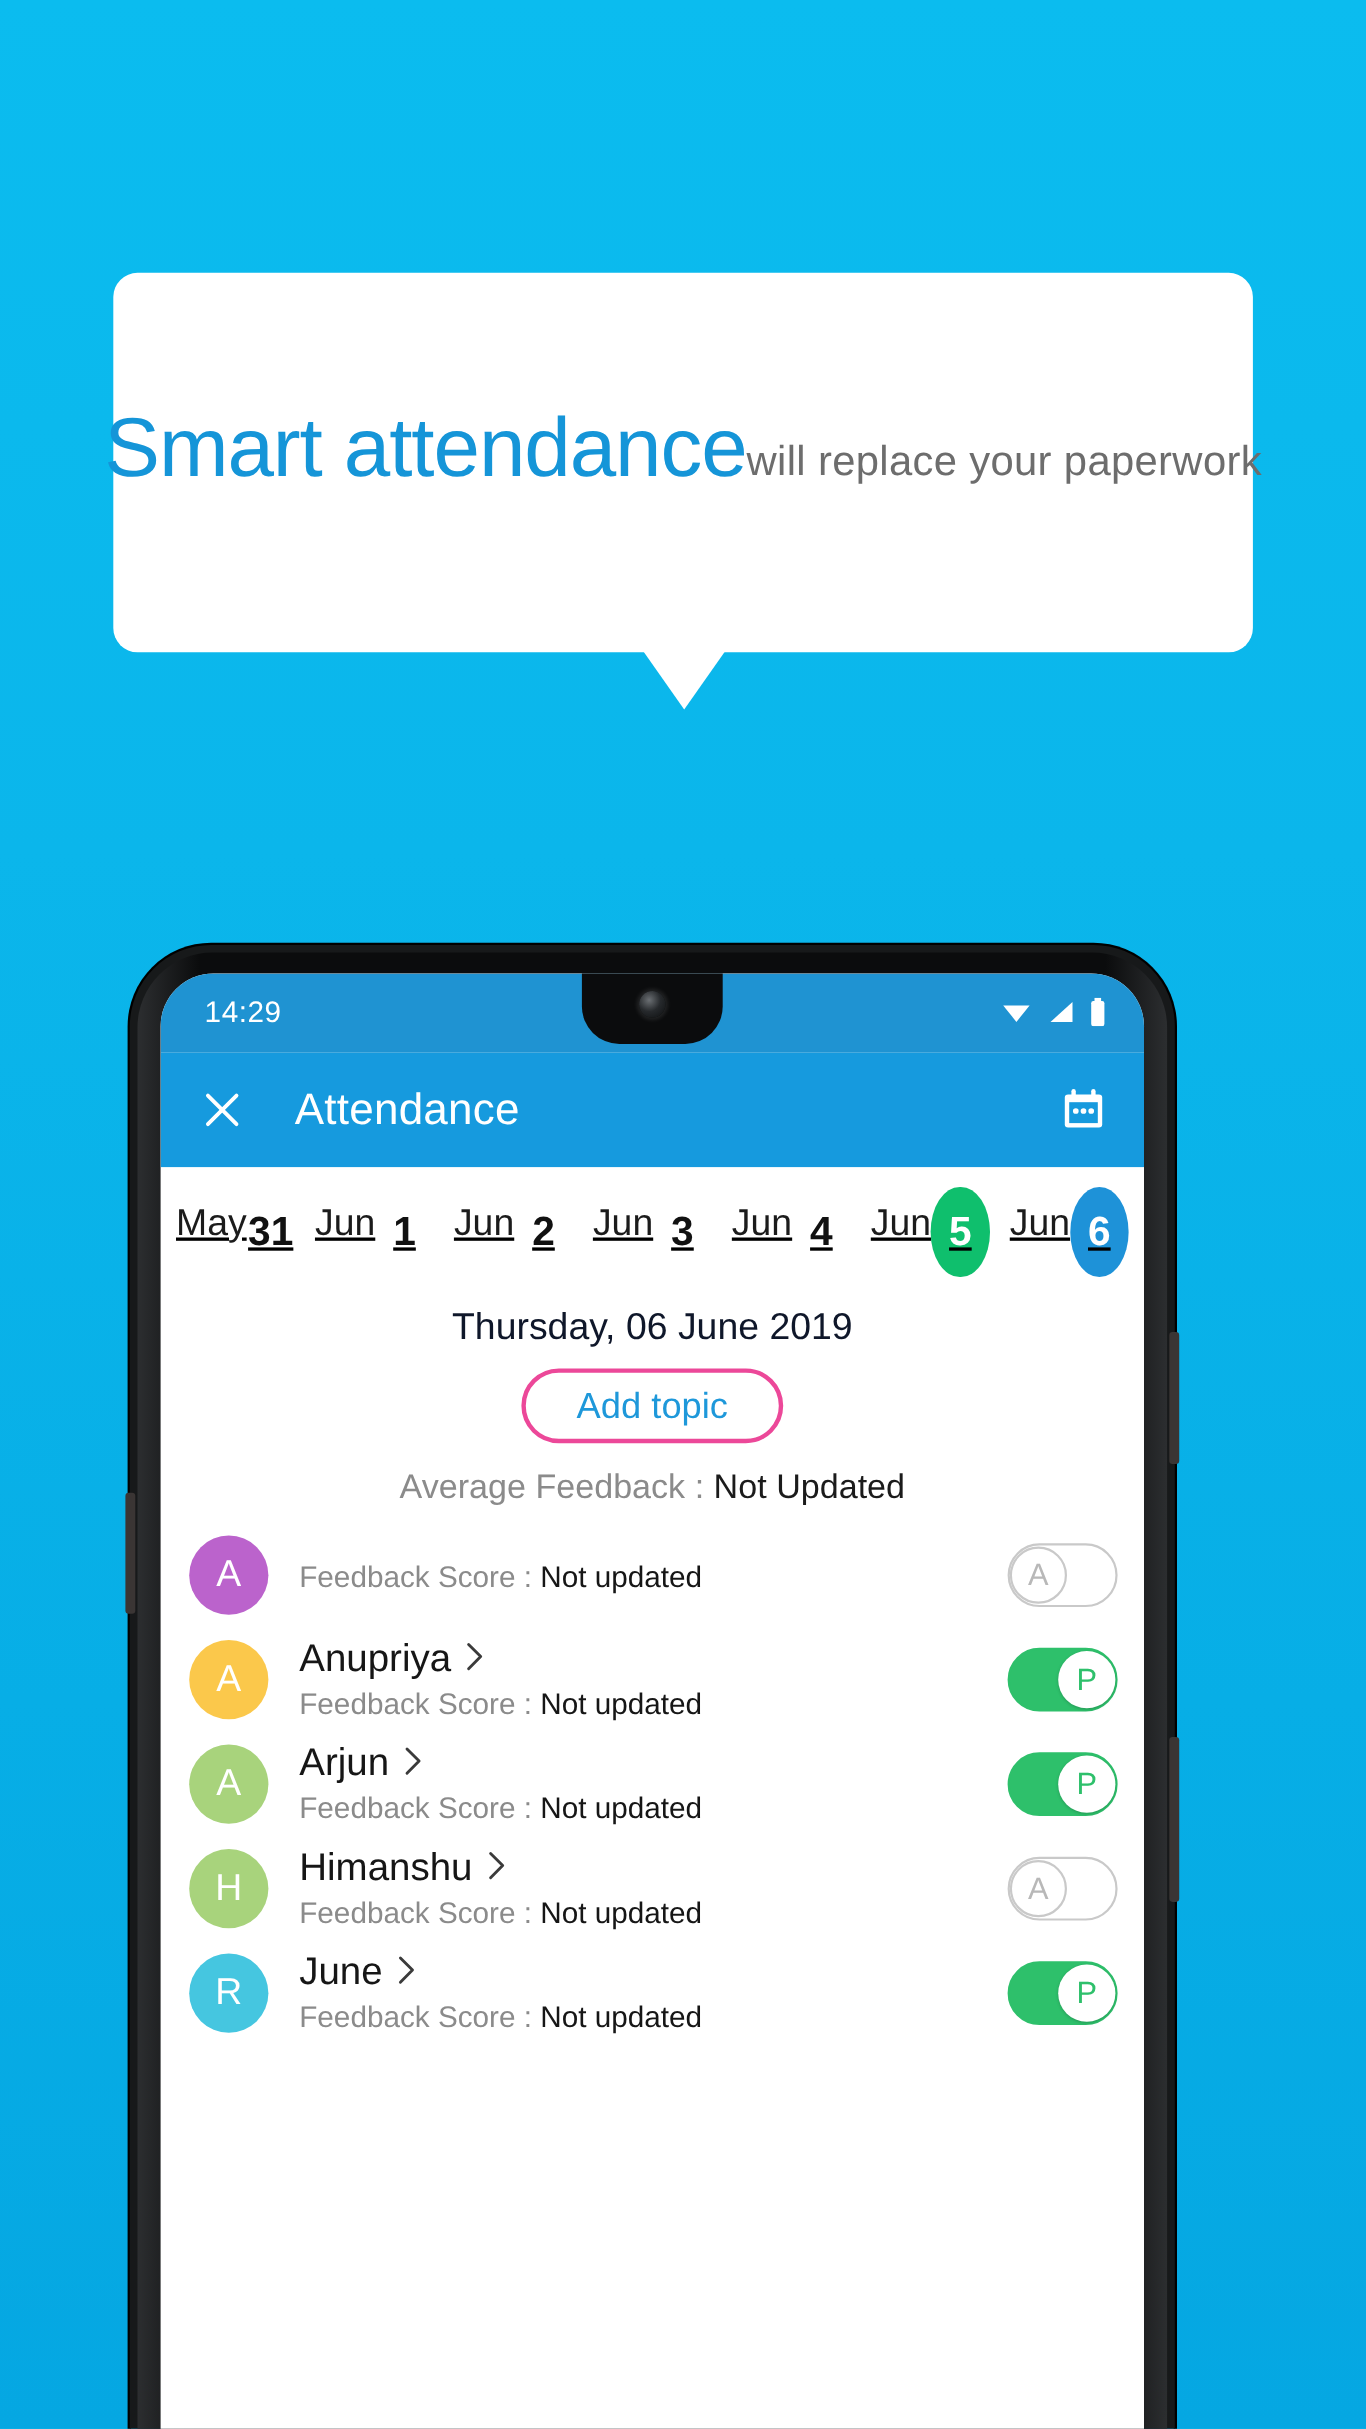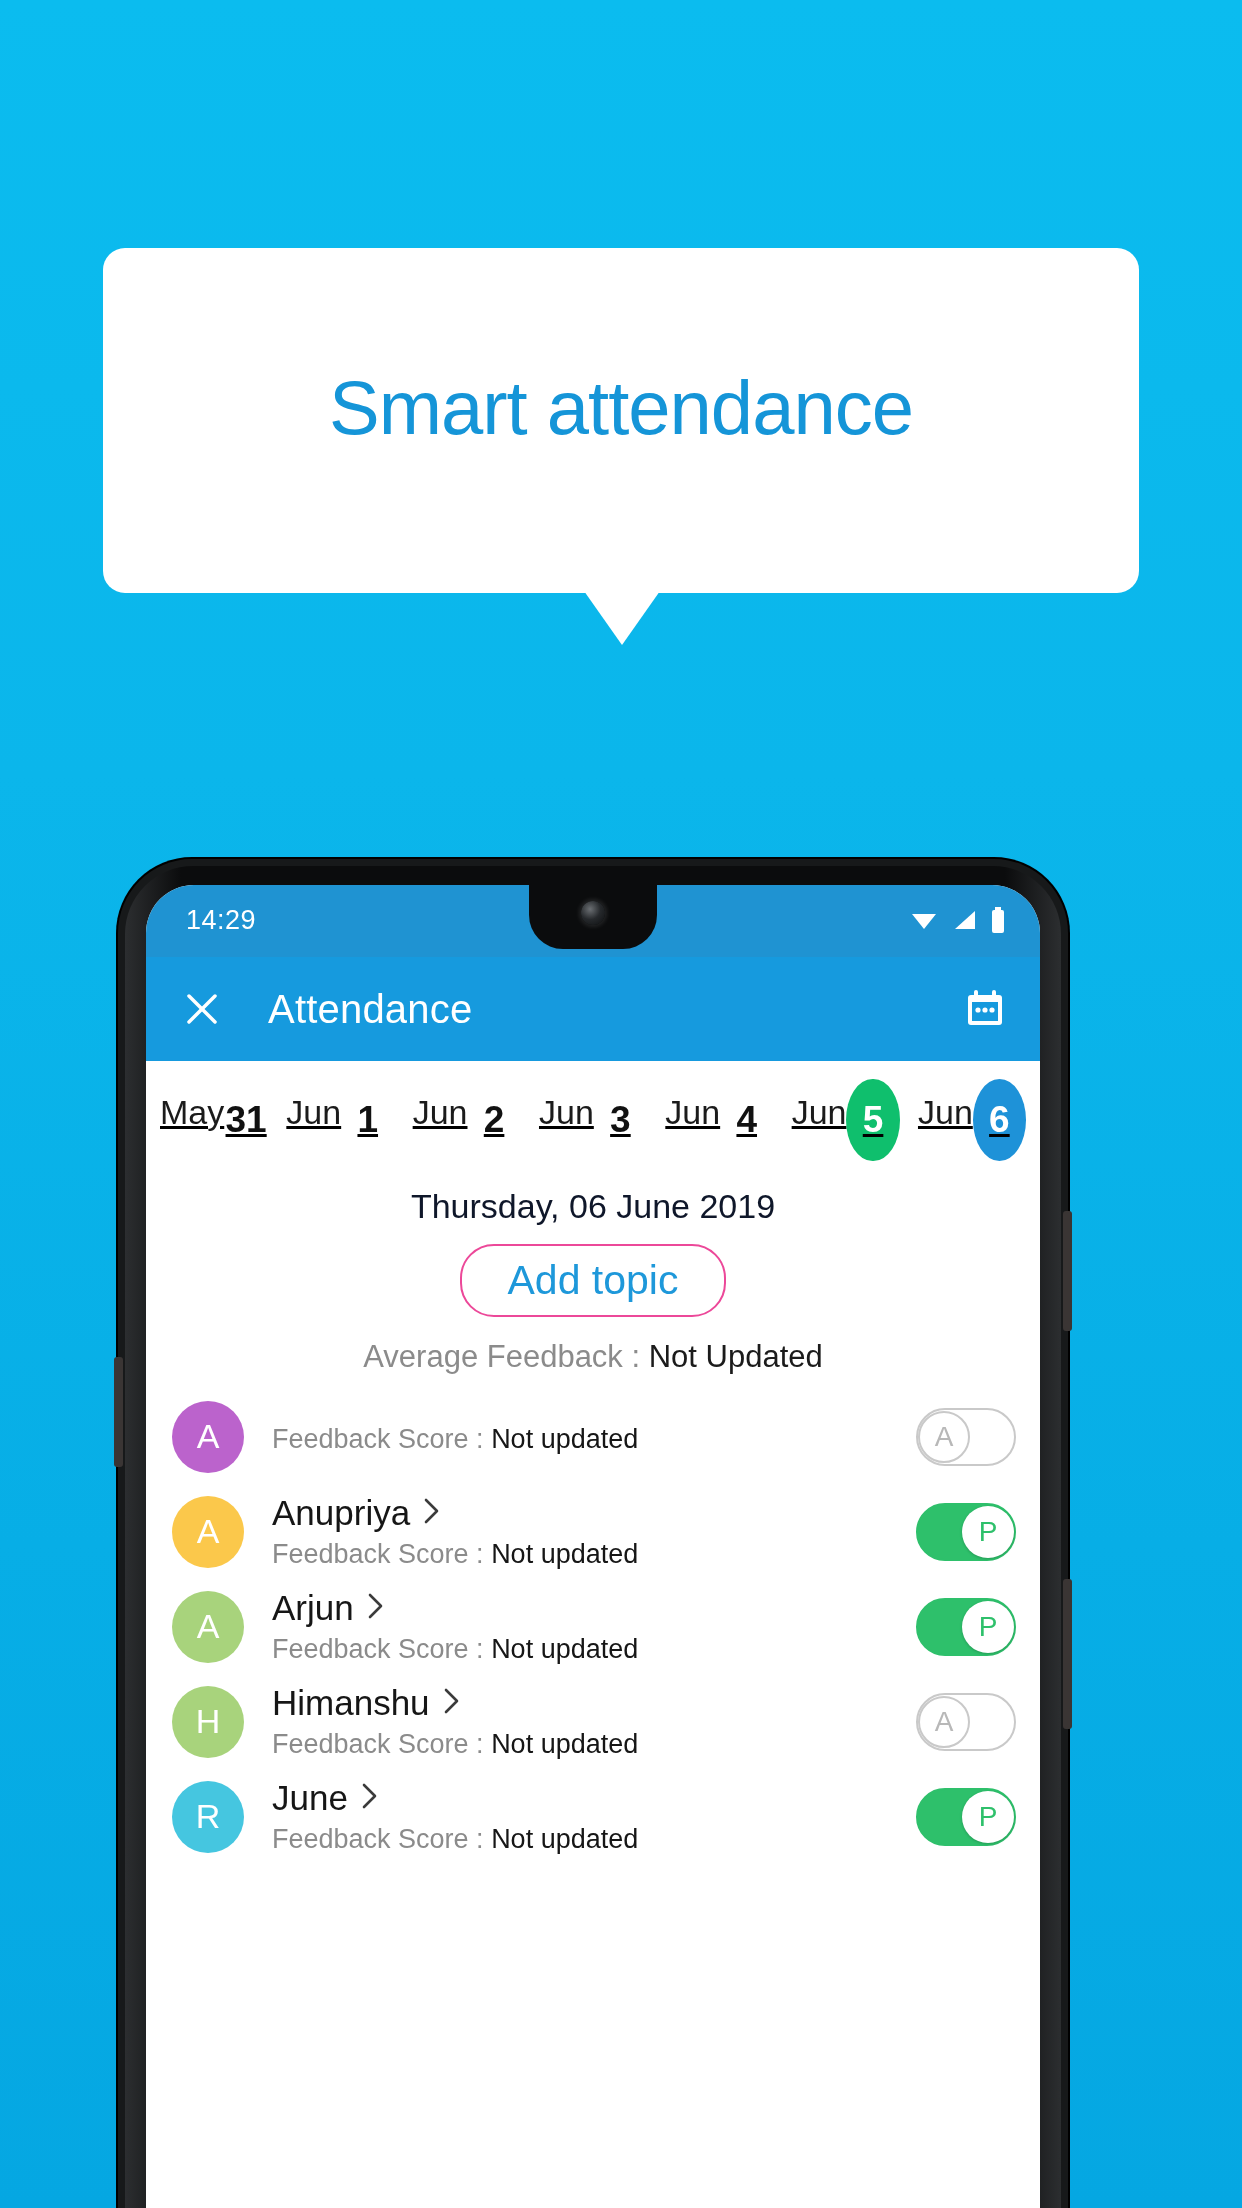--- a/index.html
+++ b/index.html
@@ -245,24 +245,24 @@
     font-size: 34px;
     color: #0f172a;
     margin-top: 20px;
   }
   .add-topic-wrap {
     display: flex;
     justify-content: center;
     margin-top: 18px;
   }
   .add-topic {
-    border: 2px solid #ec4899;
+    border: 4px solid #ec4899;
     border-radius: 34px;
     color: #1e98da;
-    font-size: 41px;
+    font-size: 33px;
     padding: 11px 46px;
     background: #fff;
   }
   .avg-feedback {
     text-align: center;
     font-size: 31px;
     color: #8b8b8b;
     margin-top: 22px;
   }
   .avg-feedback b {
@@ -352,20 +352,21 @@
     box-shadow: 0 1px 3px rgba(0,0,0,0.2);
   }
 </style>
 </head>
 <body>
 
 <div class="bg"></div>
 
 <div class="promo-card">
   <div class="promo-title">Smart attendance</div>
+  <div class="promo-sub">will replace your paperwork</div>
 </div>
 <div class="promo-tail"></div>
 
 <div class="phone">
   <div class="side-btn right-top"></div>
   <div class="side-btn right-bot"></div>
   <div class="side-btn left-one"></div>
 
   <div class="screen">
 

